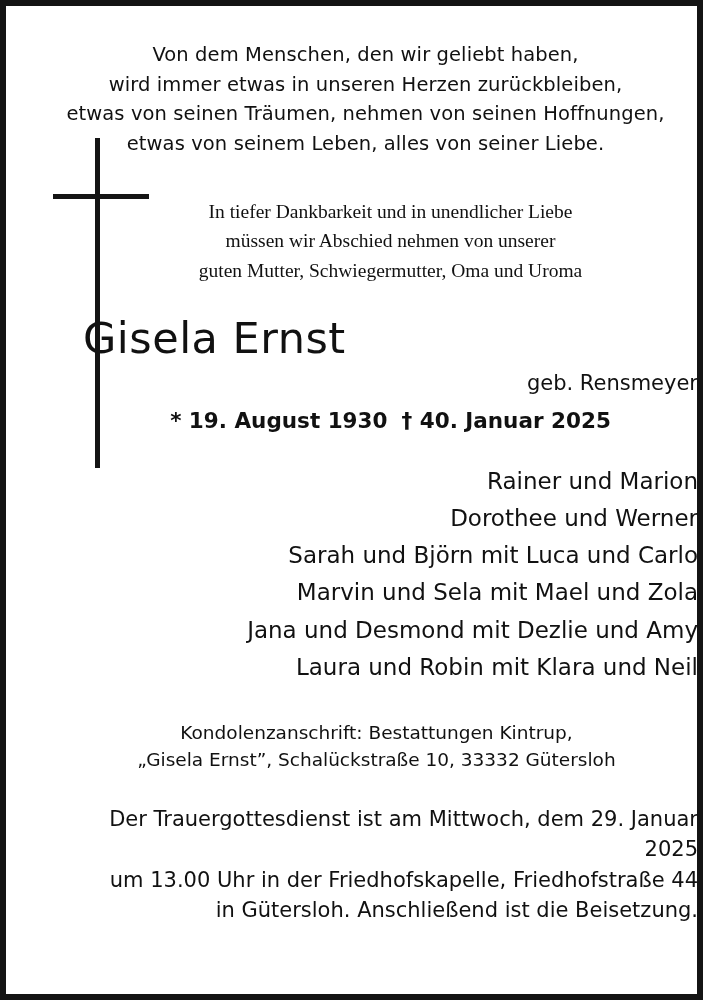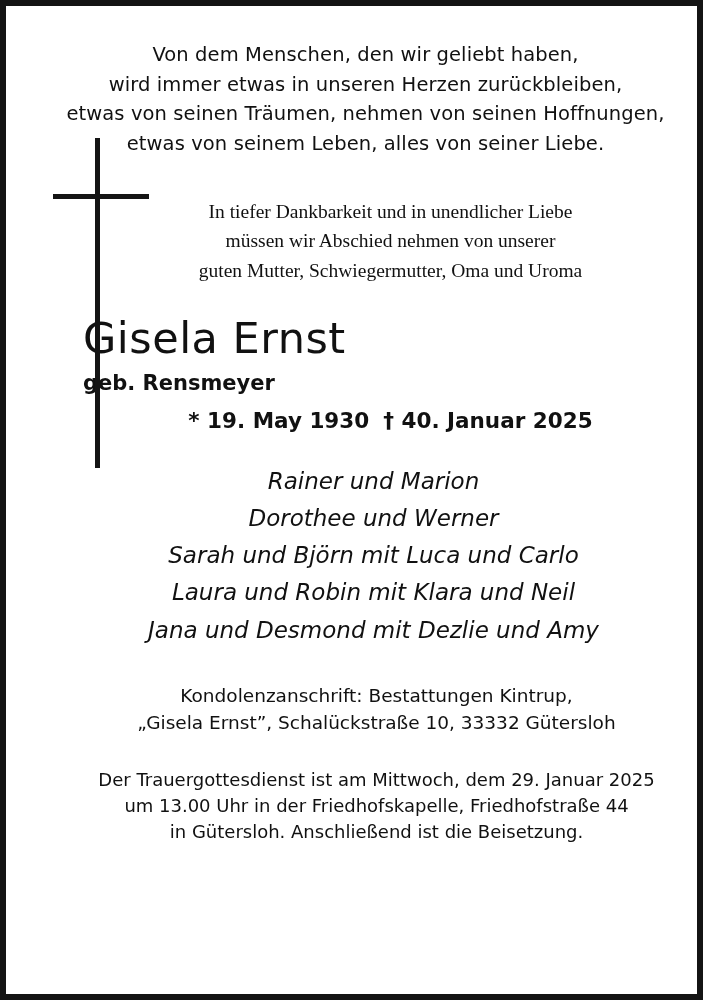--- a/index.html
+++ b/index.html
@@ -81,64 +81,63 @@
 
   .name {
     font-size: 43px;
     line-height: 1.1;
     margin-top: 30px;
     margin-left: 50px;
     font-weight: 400;
     letter-spacing: 0.5px;
   }
   .birthname {
-    text-align: left;
+    text-align: right;
     font-size: 21px;
-    font-weight: bold;
+    font-weight: normal;
     margin-top: 8px;
     margin-left: 50px;
   }
   .dates {
     text-align: center;
     font-size: 21.5px;
     font-weight: bold;
     margin-top: 13px;
     margin-left: 50px;
     white-space: nowrap;
   }
   .dates .sep {
     display: inline-block;
     width: 14px;
   }
 
   .family {
-    text-align: center;
+    text-align: right;
     font-size: 23px;
     line-height: 1.62;
     margin-top: 30px;
     margin-left: 16px;
-    font-style: italic;
   }
   .family div {
     white-space: nowrap;
   }
 
   .condolence {
     font-size: 18.5px;
     line-height: 1.45;
     margin-top: 34px;
     margin-left: 22px;
     text-align: center;
   }
   .service {
-    font-size: 18px;
+    font-size: 21px;
     line-height: 1.45;
     margin-top: 30px;
     margin-left: 22px;
-    text-align: center;
+    text-align: right;
   }
 </style>
 </head>
 <body>
 
 <div class="obituary">
   <div class="inner">
 
     <div class="cross">
       <div class="vertical"></div>
@@ -155,29 +154,30 @@
     <div class="intro">
       <div>In tiefer Dankbarkeit und in unendlicher Liebe</div>
       <div>müssen wir Abschied nehmen von unserer</div>
       <div>guten Mutter, Schwiegermutter, Oma und Uroma</div>
     </div>
 
     <div class="name">Gisela Ernst</div>
     <div class="birthname">geb. Rensmeyer</div>
 
     <div class="dates">
-      <span>* 19. May 1930</span><span class="sep"></span><span>† 40. Januar 2025</span>
+      <span>* 19. August 1930</span><span class="sep"></span><span>† 40. Januar 2025</span>
     </div>
 
     <div class="family">
       <div>Rainer und Marion</div>
       <div>Dorothee und Werner</div>
       <div>Sarah und Björn mit Luca und Carlo</div>
+      <div>Marvin und Sela mit Mael und Zola</div>
+      <div>Jana und Desmond mit Dezlie und Amy</div>
       <div>Laura und Robin mit Klara und Neil</div>
-      <div>Jana und Desmond mit Dezlie und Amy</div>
     </div>
 
     <div class="condolence">
       <div>Kondolenzanschrift: Bestattungen Kintrup,</div>
       <div>„Gisela Ernst”, Schalückstraße 10, 33332 Gütersloh</div>
     </div>
 
     <div class="service">
       <div>Der Trauergottesdienst ist am Mittwoch, dem 29. Januar 2025</div>
       <div>um 13.00 Uhr in der Friedhofskapelle, Friedhofstraße 44</div>

